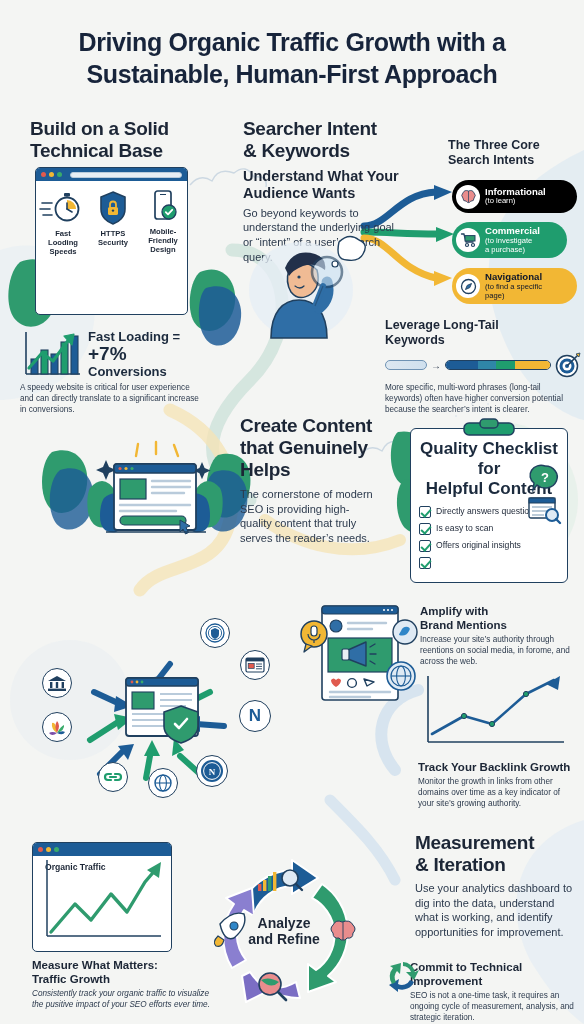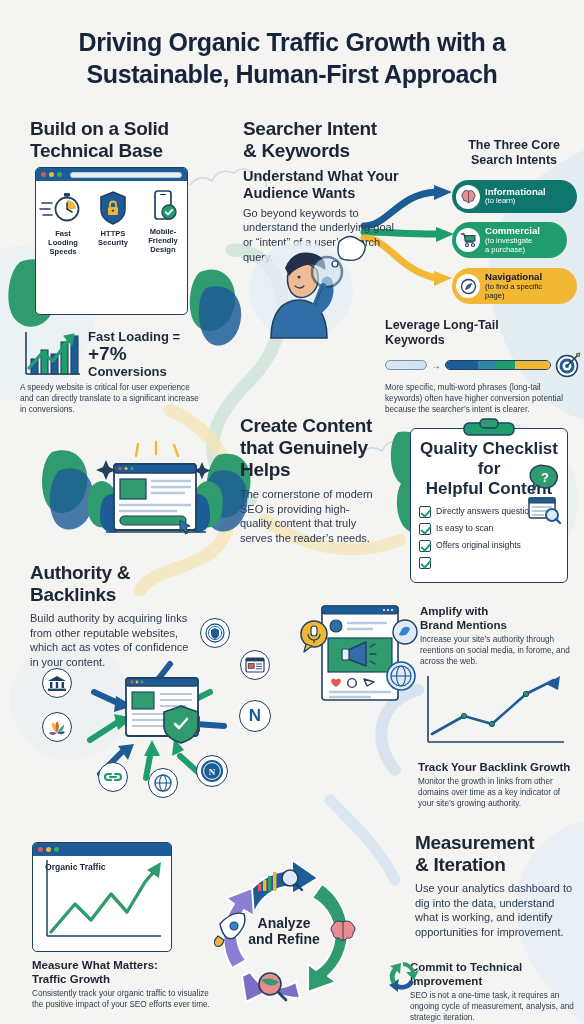--- a/index.html
+++ b/index.html
@@ -48,21 +48,21 @@
     display: flex; align-items: center; gap: 5px;
     border-radius: 18px; padding: 4px 8px 4px 4px; color: #fff;
     min-height: 33px;
   }
   .pill .ic {
     width: 24px; height: 24px; border-radius: 50%; background: #fff;
     display: flex; align-items: center; justify-content: center; flex: 0 0 24px;
   }
   .pill .tx .nm { font-size: 9.6px; font-weight: bold; line-height: 1.12; }
   .pill .tx .sb { font-size: 7.6px; line-height: 1.16; }
-  .p-info { background: #0f766e; }
+  .p-info { background: #000000; }
   .p-comm { background: #1f9d6e; }
   .p-nav  { background: #f2b734; color: #0f172a; }
 
   
   .ltrow { display: flex; align-items: center; gap: 4px; margin: 4px 0 5px; }
   .lt-small { width: 42px; height: 10px; border-radius: 6px; background: linear-gradient(90deg,#dde8f1,#cfe0ee); border: 1.2px solid #6f93b4; }
   .lt-arrow { font-size: 10px; color: #2c3a4d; }
   .lt-long { flex: 1; height: 10px; border-radius: 6px; border: 1.2px solid #20405f; overflow: hidden; display: flex; }
   .lt-long i { display: block; height: 100%; }
 
@@ -279,21 +279,21 @@
 
     <circle cx="84" cy="42" r="15" fill="#cfe3f2" opacity=".6" stroke="#20405f" stroke-width="2.6"></circle>
     <line x1="80" y1="56" x2="72" y2="76" stroke="#2f6ea6" stroke-width="6" stroke-linecap="round"></line>
     <line x1="80" y1="56" x2="72" y2="76" stroke="#20405f" stroke-width="1.2" fill="none" opacity=".5"></line>
 
     <path d="M96 12 q10 -10 20 -2 q10 4 4 14 q-4 8 -16 6 q-12 0 -8 -18Z" fill="#fff" stroke="#20405f" stroke-width="1.4"></path>
     <circle cx="92" cy="34" r="3" fill="#fff" stroke="#20405f" stroke-width="1.2"></circle>
   </svg>
 
   <div class="sec" style="left:448px; top:138px; width:132px;">
-    <h3 class="st" style="font-size:12.5px;text-align:center;">
+    <h3 class="st" style="font-size:12.5px;">
       <span>The Three Core</span><br>
       <span>Search Intents</span>
     </h3>
   </div>
 
   <div class="pill p-info" style="position:absolute; left:452px; top:180px; width:125px; z-index:4;">
     <span class="ic">
       <svg width="17" height="16" viewBox="0 0 17 16">
         <path d="M8.5 2 q-4 -1.6 -5.6 2 q-2.4 2.4 0 5 q0 3.4 3.4 3.2 q1 1.6 2.2 1.4 q1.2 .2 2.2 -1.4 q3.4 .2 3.4 -3.2 q2.4 -2.6 0 -5 q-1.6 -3.6 -5.6 -2Z" fill="#e98d8d" stroke="#20405f" stroke-width=".8"></path>
         <line x1="8.5" y1="2" x2="8.5" y2="13.4" stroke="#20405f" stroke-width=".7"></line>
@@ -445,27 +445,20 @@
       <g stroke="#9fb6c9" stroke-width="1.4">
           <line x1="4" y1="11" x2="24" y2="11"></line>
           <line x1="4" y1="15" x2="24" y2="15"></line>
           <line x1="4" y1="19" x2="16" y2="19"></line>
         </g>
       <circle cx="24" cy="19" r="6" fill="#dfeaf4" stroke="#1d5c96" stroke-width="2"></circle>
       <line x1="28" y1="23" x2="32" y2="27" stroke="#1d5c96" stroke-width="2.4" stroke-linecap="round"></line>
     </svg>
   </div>
 
-  <div class="sec" style="left:30px; top:562px; width:190px;">
-    <h2 class="t">
-      <span>Authority &amp;</span><br>
-      <span>Backlinks</span>
-    </h2>
-    <p class="body" style="margin-top:5px; width:160px;">Build authority by acquiring links from other reputable websites, which act as votes of confidence in your content.</p>
-  </div>
 
   <svg style="position:absolute; left:38px; top:648px; z-index:4;" width="250" height="130" viewBox="0 0 250 130">
 
     <g stroke-linecap="round">
       <path d="M56 44 L82 56" stroke="#1d5c96" stroke-width="6"></path>
         <path d="M78 48 L95 58 L76 64 Z" fill="#1d5c96"></path>
       <path d="M52 92 L80 74" stroke="#1f9d6e" stroke-width="6"></path>
         <path d="M76 66 L95 70 L80 82 Z" fill="#1f9d6e"></path>
       <path d="M132 16 L118 34" stroke="#1d5c96" stroke-width="6"></path>
         <path d="M124 28 L114 46 L108 30 Z" fill="#1d5c96"></path>
@@ -703,21 +696,21 @@
     <path d="M17 4 A13 13 0 0 1 29 14 L33 12 L28 22 L20 14 L25 14 A9 9 0 0 0 17 8 Z" fill="#2f9b6e"></path>
     <path d="M28 24 A13 13 0 0 1 12 31 L12 34 L3 27 L13 21 L12 26 A9 9 0 0 0 24 22 Z" fill="#1d5c96"></path>
     <path d="M6 26 A13 13 0 0 1 7 10 L4 8 L15 5 L14 16 L11 13 A9 9 0 0 0 10 24 Z" fill="#2f9b6e"></path>
   </svg>
 
   <div class="sec" style="left:32px; top:958px; width:190px;">
     <h4 class="mt">
       <span>Measure What Matters:</span><br>
       <span>Traffic Growth</span>
     </h4>
-    <p class="small" style="margin-top:3px; width:180px;">Consistently track your organic traffic to visualize the pusitive impact of your SEO efforts ever time.</p>
+    <p class="small" style="margin-top:3px; width:180px;font-style:italic;">Consistently track your organic traffic to visualize the pusitive impact of your SEO efforts ever time.</p>
   </div>
 
   <div class="sec" style="left:410px; top:960px; width:172px;">
     <h4 class="mt">
       <span>Commit to Technical</span><br>
       <span>Improvement</span>
     </h4>
     <p class="small" style="margin-top:3px; width:168px;">SEO is not a one-time task, it requires an ongoing cycle of measurement, analysis, and strategic iteration.</p>
   </div>
 

